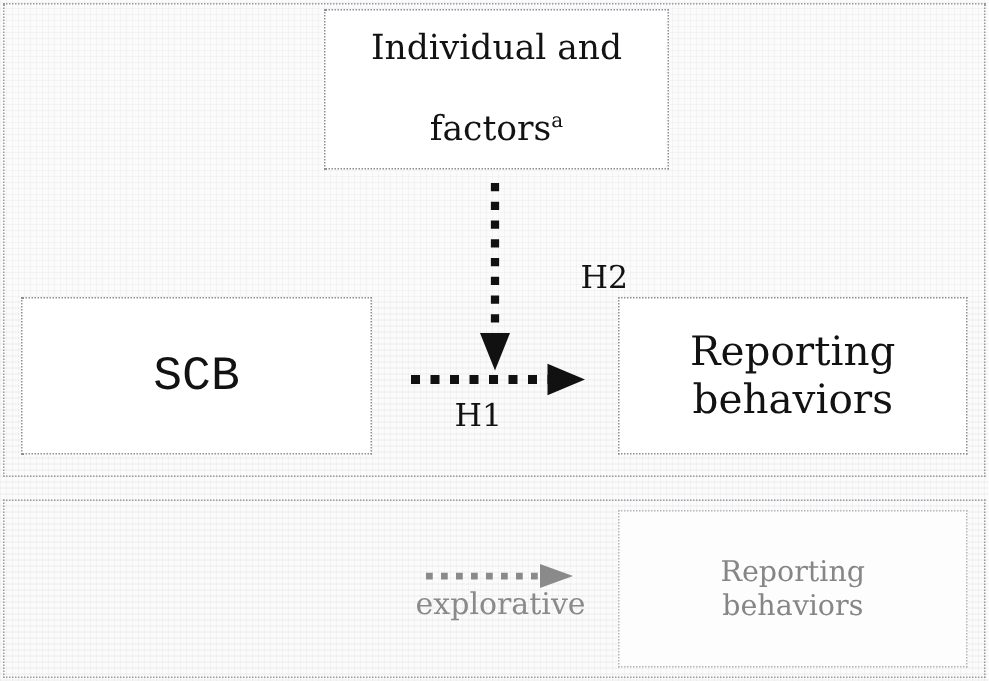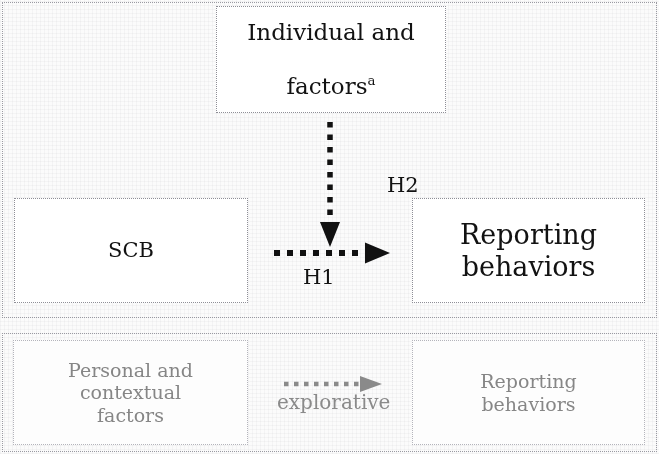--- a/index.html
+++ b/index.html
@@ -43,21 +43,21 @@
     line-height: 1.18;
     color: #121212;
   }
   .box-faded {
     color: #868686;
     border-color: #b4b4bb;
     background: #fdfdfd;
   }
 
   .box-factors   { left: 216px; top: 6px;   width: 230px; height: 107px; font-size: 23px; }
-  .box-scb       { left: 14px;  top: 198px; width: 234px; height: 105px; font-size: 21px; }
+  .box-scb       { left: 14px;  top: 198px; width: 234px; height: 105px; font-size: 32px; font-family: Liberation Mono, monospace; }
   .box-reporting { left: 412px; top: 198px; width: 233px; height: 105px; font-size: 27px; }
 
   .box-personal   { left: 13px;  top: 340px; width: 235px; height: 105px; font-size: 19px; }
   .box-reporting2 { left: 412px; top: 340px; width: 233px; height: 105px; font-size: 19px; }
 
   .box span.sup {
     font-size: 0.58em;
     vertical-align: super;
     line-height: 1;
   }
@@ -126,27 +126,20 @@
   <svg class="arrow arrow-h1" viewBox="0 0 120 26">
     <line x1="2" y1="13" x2="95" y2="13" stroke="#111111" stroke-width="6" stroke-dasharray="6,7" stroke-linecap="butt"></line>
     <polygon points="118,13 93,2.5 93,23.5" fill="#111111"></polygon>
   </svg>
 
   <div class="hyp-label label-h2">H2</div>
   <div class="hyp-label label-h1">H1</div>
 
   <div class="panel panel-bottom"></div>
 
-  <div class="box box-faded box-personal">
-    <div>
-      <span>Personal and</span><br>
-      <span>contextual</span><br>
-      <span>factors</span>
-    </div>
-  </div>
 
   <div class="box box-faded box-reporting2">
     <div>
       <span>Reporting</span><br>
       <span>behaviors</span>
     </div>
   </div>
 
   <svg class="arrow arrow-explor" viewBox="0 0 102 20">
     <line x1="2" y1="10" x2="80" y2="10" stroke="#8a8a8a" stroke-width="4.5" stroke-dasharray="4.5,5.5" stroke-linecap="butt"></line>

